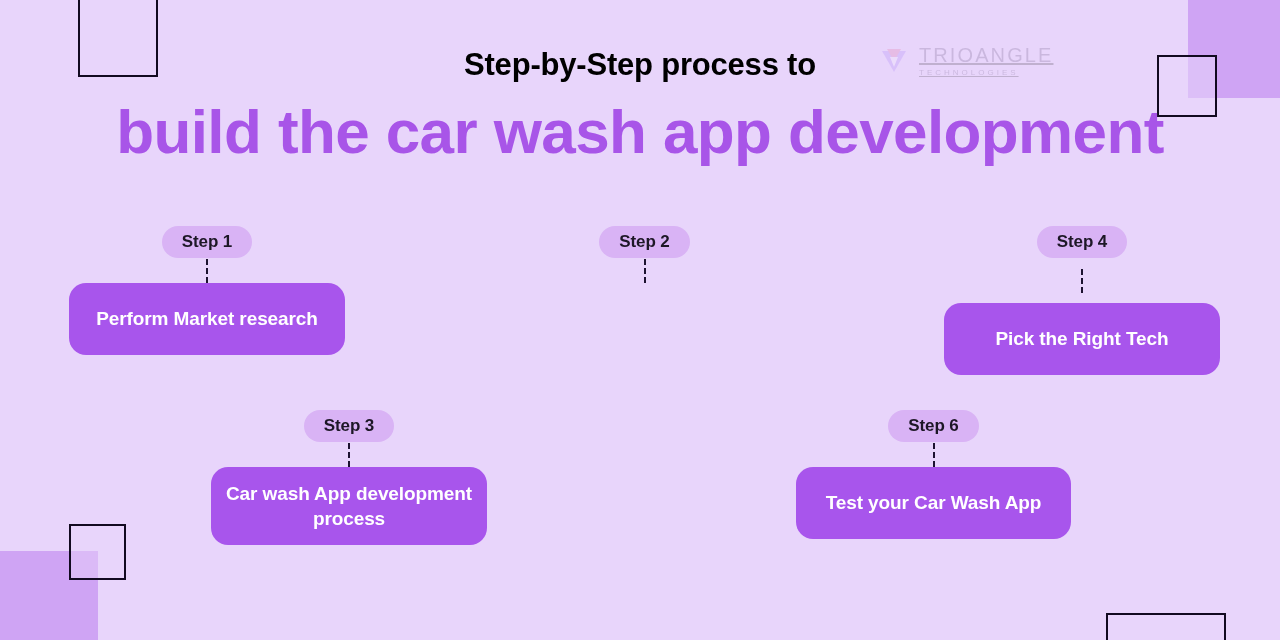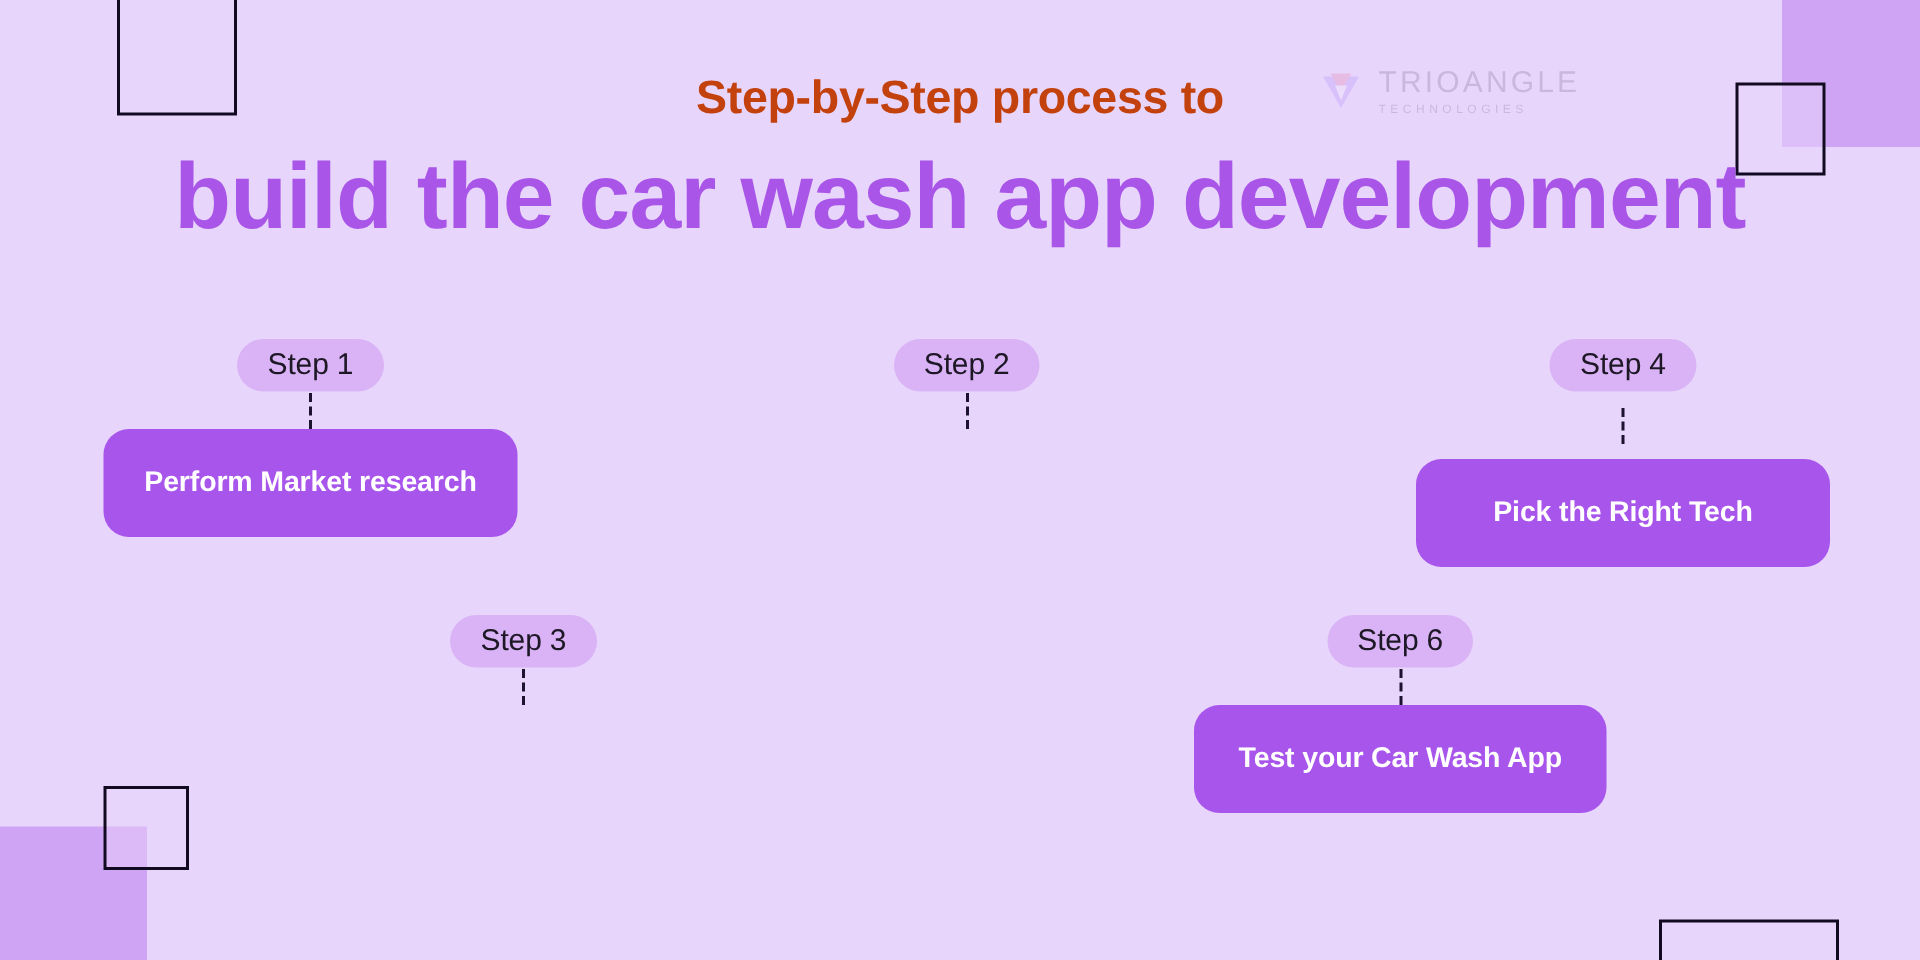--- a/index.html
+++ b/index.html
@@ -78,20 +78,21 @@
   .logo {
     position: absolute;
     left: 878px;
     top: 40px;
     width: 175px;
     height: 42px;
     display: flex;
     align-items: center;
     gap: 9px;
     opacity: 0.17;
+    text-decoration: underline;
   }
   .logo-mark {
     width: 32px;
     height: 32px;
     flex: 0 0 auto;
   }
   .logo-text {
     display: flex;
     flex-direction: column;
     line-height: 1;
@@ -114,21 +115,21 @@
   .head-wrap {
     position: absolute;
     left: 0;
     top: 48px;
     width: 1280px;
     text-align: center;
   }
   .head-line1 {
     font-size: 31px;
     font-weight: 700;
-    color: #c2410c;
+    color: #000000;
     letter-spacing: -0.2px;
     line-height: 1.1;
   }
   .head-line2 {
     margin-top: 16px;
     font-size: 62px;
     font-weight: 700;
     color: #a855e8;
     letter-spacing: -0.6px;
     line-height: 1.1;
@@ -162,22 +163,22 @@
   .step-w2 { width: 275px; }
   .step-w3 { width: 276px; }
   .step-w4 { width: 276px; gap: 10px; }
   .step-w5 { width: 276px; }
   .step-w6 { width: 275px; }
   .step-w7 { width: 276px; }
 
   .badge {
     background: #d9b3f5;
     color: #1d1726;
-    font-size: 20px;
-    font-weight: 400;
+    font-size: 17px;
+    font-weight: 700;
     padding: 7px 20px 8px;
     border-radius: 20px;
     letter-spacing: -0.1px;
     line-height: 1;
     z-index: 2;
   }
   .connector {
     width: 0;
     height: 24px;
     border-left: 2px dashed #1d1230;
@@ -252,20 +253,21 @@
       <div class="card">Pick the Right Tech</div>
     </div>
 
   </div>
 
   <div class="row row-bottom">
 
     <div class="step step-w5">
       <div class="badge">Step 3</div>
       <div class="connector"></div>
+      <div class="card">Car wash App development process</div>
     </div>
 
     <div class="step step-w6">
       <div class="badge">Step 6</div>
       <div class="connector"></div>
       <div class="card">Test your Car Wash App</div>
     </div>
 
 
   </div>

